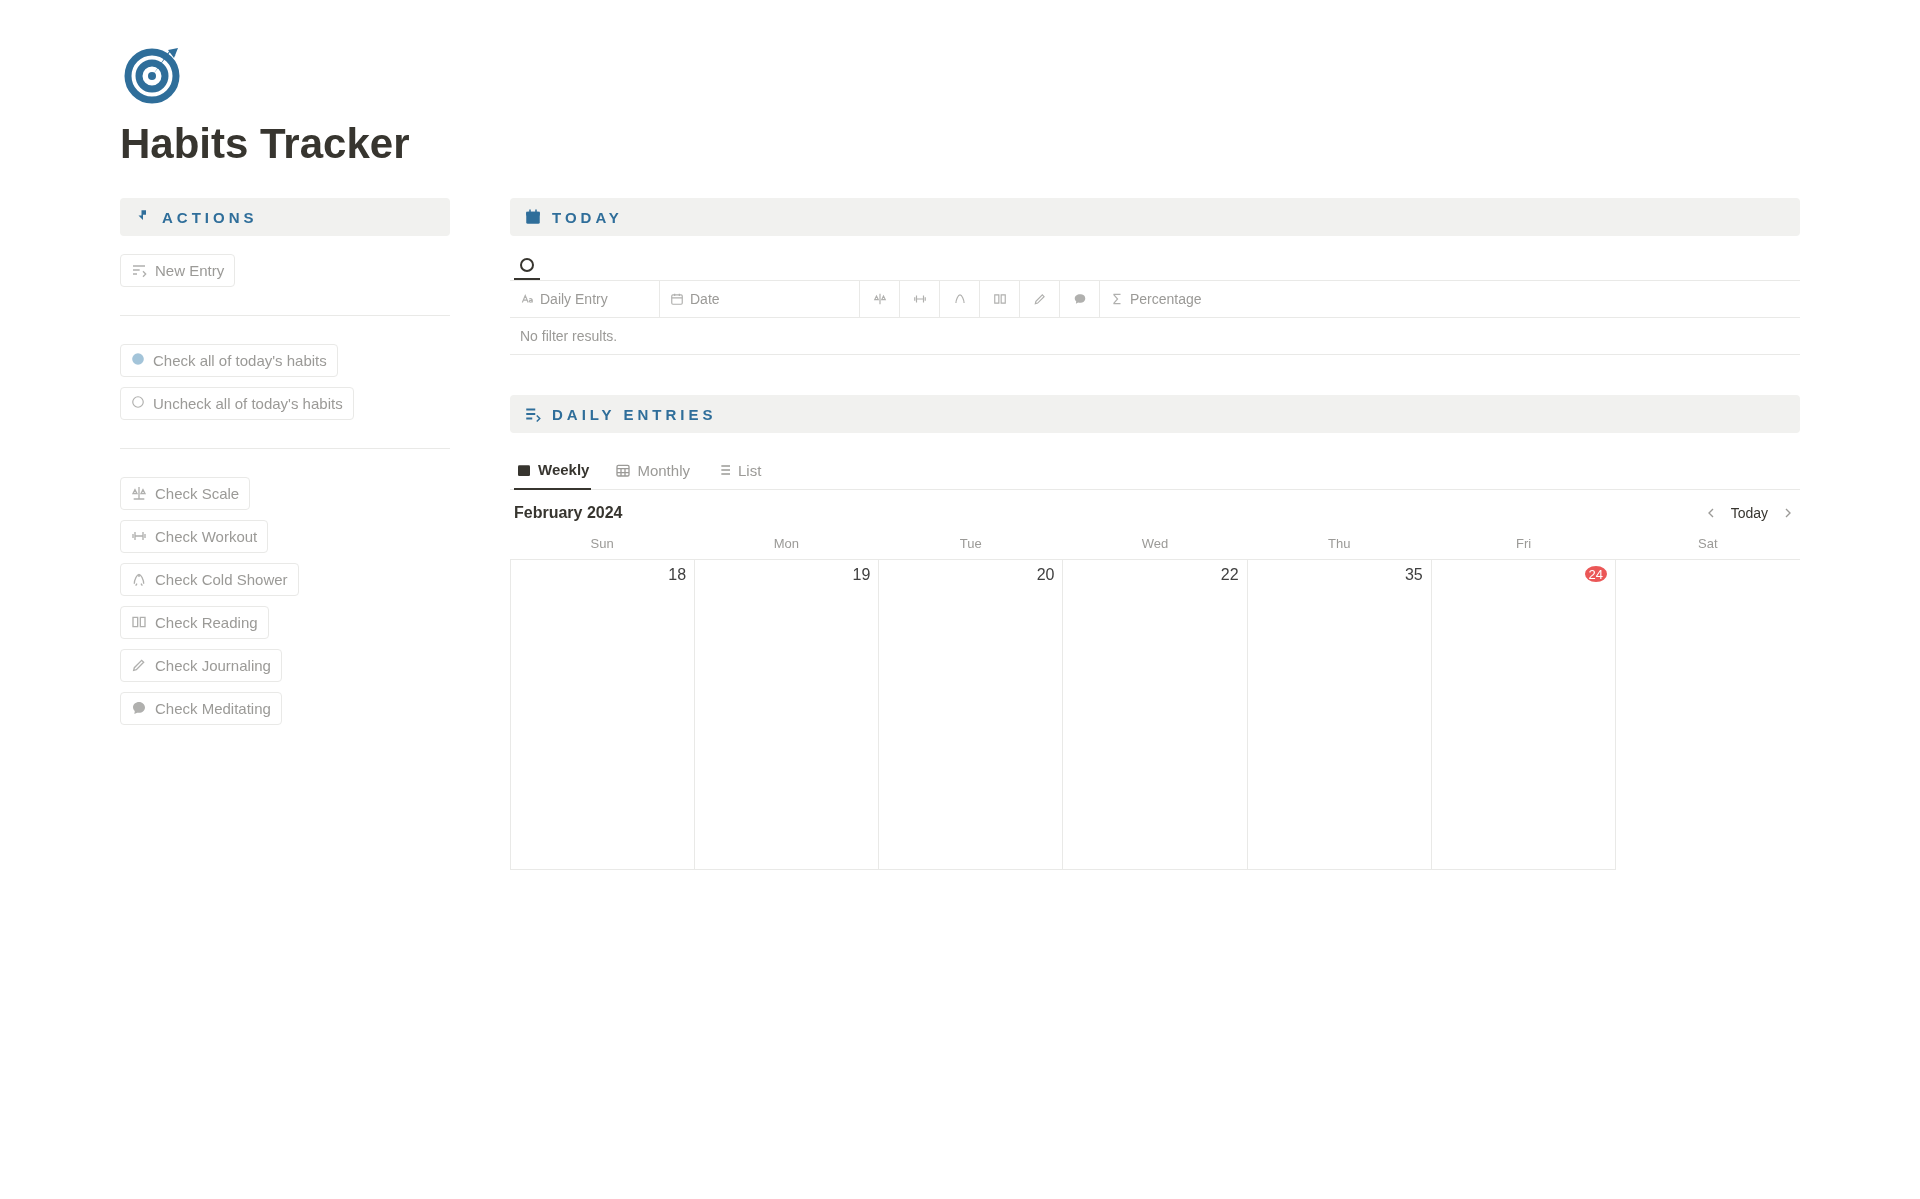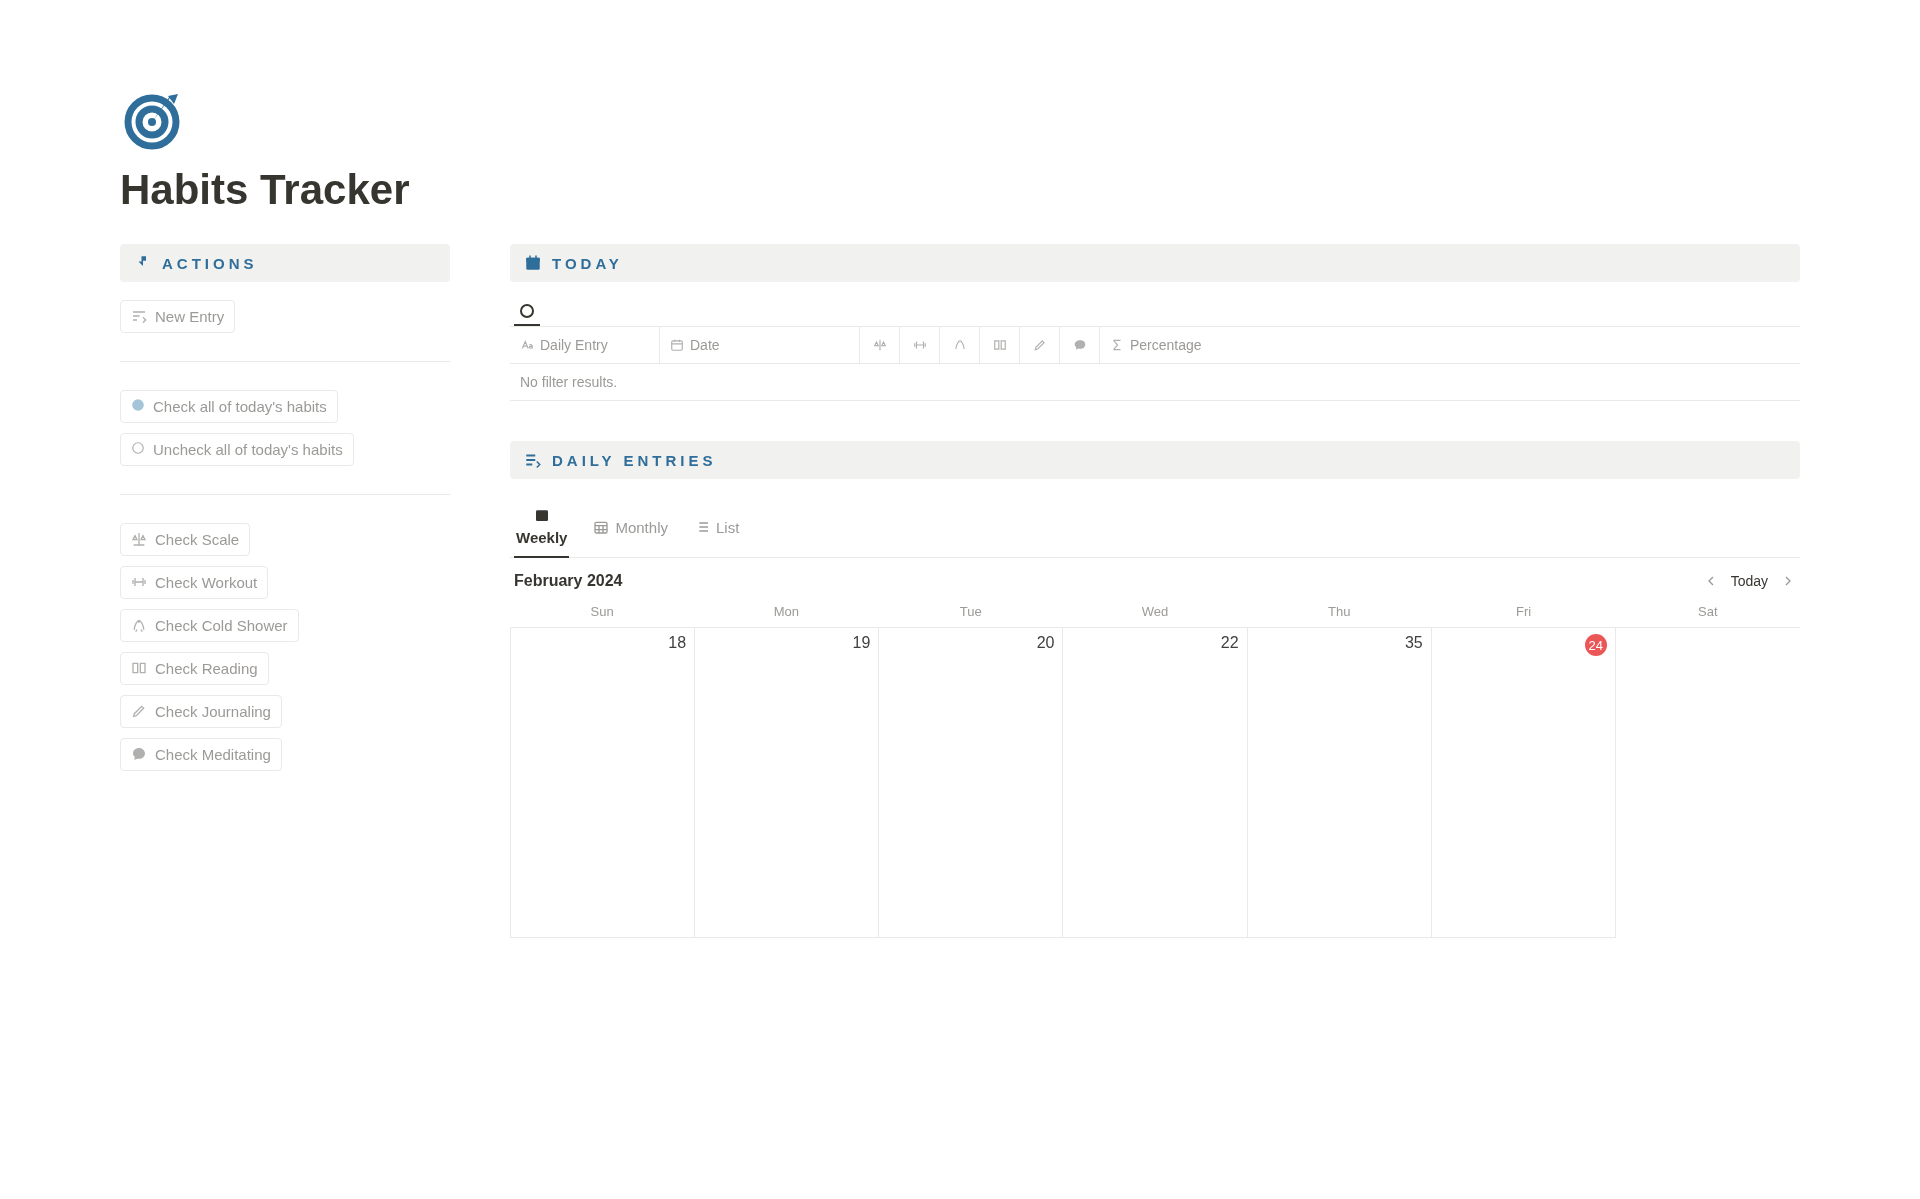--- a/index.html
+++ b/index.html
@@ -5,21 +5,21 @@
 * { box-sizing: border-box; margin: 0; padding: 0; }
 body {
   font-family: -apple-system, BlinkMacSystemFont, "Segoe UI", Helvetica, Arial, sans-serif;
   background: #fff;
   color: #37352f;
   width: 1920px;
   height: 1199px;
   overflow: hidden;
 }
 .page {
-  padding: 88px 120px 0 120px;
+  padding: 42px 120px 0 120px;
 }
 .page-icon { margin-bottom: 10px; }
 .page-title {
   font-size: 42px;
   font-weight: 700;
   margin-bottom: 30px;
 }
 .cols {
   display: flex;
   gap: 60px;
@@ -119,21 +119,20 @@
   font-size: 15px;
   color: #9b9a97;
   padding: 4px 2px 10px 2px;
   cursor: pointer;
 }
 .view-tab.active {
   color: #37352f;
   font-weight: 600;
   border-bottom: 2px solid #37352f;
   margin-bottom: -1px;
-  flex-direction: column;
 }
 .view-tab .vt-icon { display: flex; }
 
 .cal-header {
   display: flex;
   justify-content: space-between;
   align-items: center;
   padding: 14px 4px 10px 4px;
 }
 .cal-month { font-weight: 700; font-size: 16px; }
@@ -168,21 +167,21 @@
 .cal-date {
   position: absolute;
   top: 6px; right: 8px;
   font-size: 16px;
   color: #404040;
 }
 .cal-date.today {
   background: #eb5757;
   color: #fff;
   border-radius: 50%;
-  width: 22px; height: 22px;
+  width: 22px; height: 16px;
   display: flex; align-items: center; justify-content: center;
   font-size: 13px;
 }
 </style>
 </head>
 <body>
 
 <div class="page">
   <div class="page-icon">
     <svg width="64" height="64" viewBox="0 0 64 64" fill="none">

